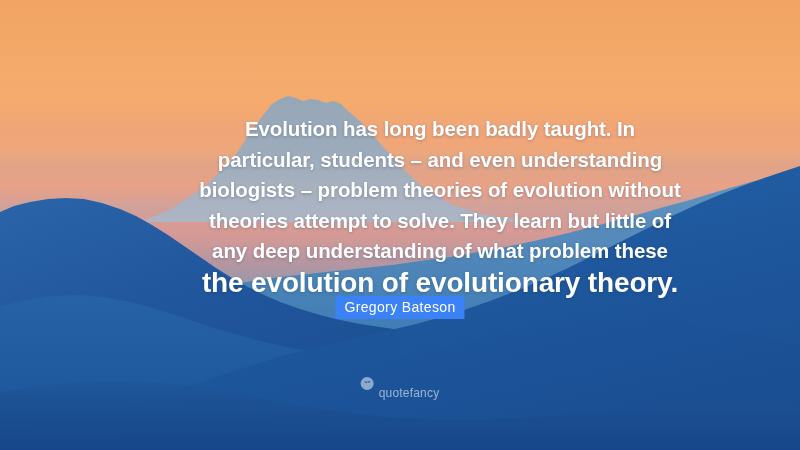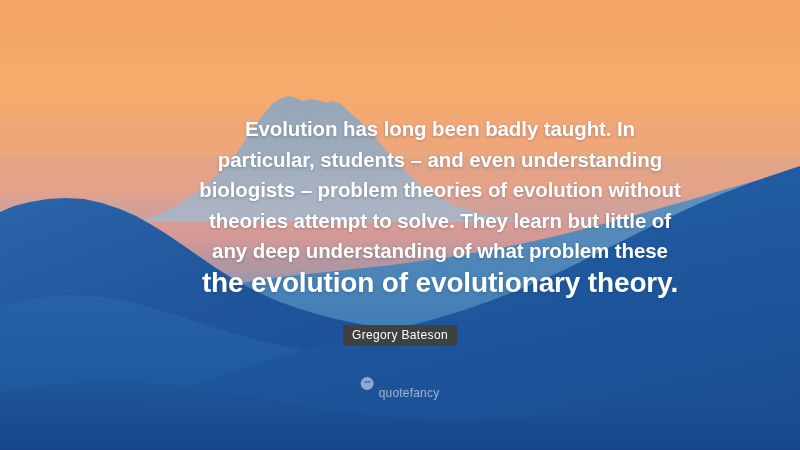--- a/index.html
+++ b/index.html
@@ -82,25 +82,25 @@
     font-size: 28px;
     line-height: 32px;
     font-weight: 700;
     letter-spacing: -0.15px;
   }
 
   
   .author-badge {
     position: absolute;
     left: 50%;
-    top: 325px;
+    top: 296px;
     transform: translateX(-50%);
-    background: #404040;
+    background: #3b82f6;
     color: #ffffff;
-    font-size: 12px;
+    font-size: 14px;
     font-weight: 400;
     letter-spacing: .35px;
     padding: 4px 9px 5px 9px;
     line-height: 1;
     white-space: nowrap;
   }
 
   
   .watermark {
     position: absolute;

